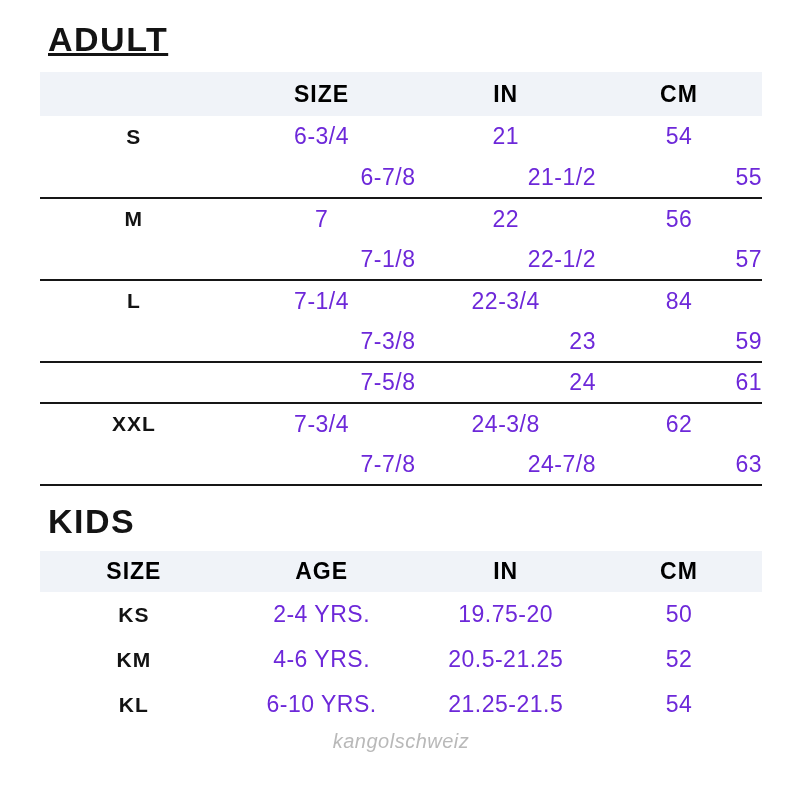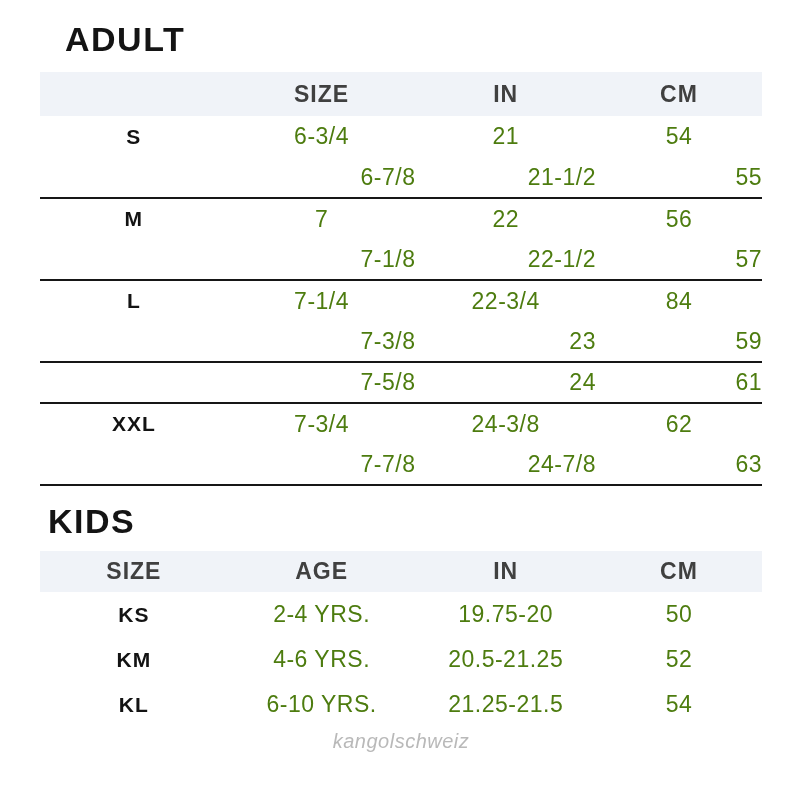--- a/index.html
+++ b/index.html
@@ -11,50 +11,50 @@
   }
   .page { padding: 22px 42px 0 40px; }
 
   .section-title {
     font-size: 34px;
     font-weight: bold;
     color: #141414;
     letter-spacing: 1.5px;
     line-height: 1.0;
   }
-  .adult-title { margin-bottom: 16px; margin-left: 25px; }
+  .adult-title { margin-bottom: 16px; margin-left: 8px; text-decoration: underline; }
   .kids-title  { margin-top: 18px; margin-bottom: 13px; margin-left: 8px; }
 
   table {
     width: 100%;
     border-collapse: collapse;
     table-layout: fixed;
   }
   col.c1 { width: 26%; }
   col.c2 { width: 26%; }
   col.c3 { width: 25%; }
   col.c4 { width: 23%; }
 
   thead th {
     background: #f0f3f8;
     font-size: 23px;
     font-weight: bold;
-    color: #404040;
+    color: #000000;
     letter-spacing: 1px;
     text-align: center;
     vertical-align: middle;
   }
   .adult-table thead th { height: 44px; }
   .kids-table  thead th { height: 41px; }
 
   td {
     text-align: center;
     vertical-align: middle;
     font-size: 23px;
-    color: #4d7c0f;
+    color: #6d28d9;
     letter-spacing: 0.5px;
   }
   .adult-table tbody td { height: 41px; }
   .kids-table  tbody td { height: 45px; }
 
   td.lbl {
     font-weight: bold;
     color: #131313;
     font-size: 21px;
     letter-spacing: 1px;

